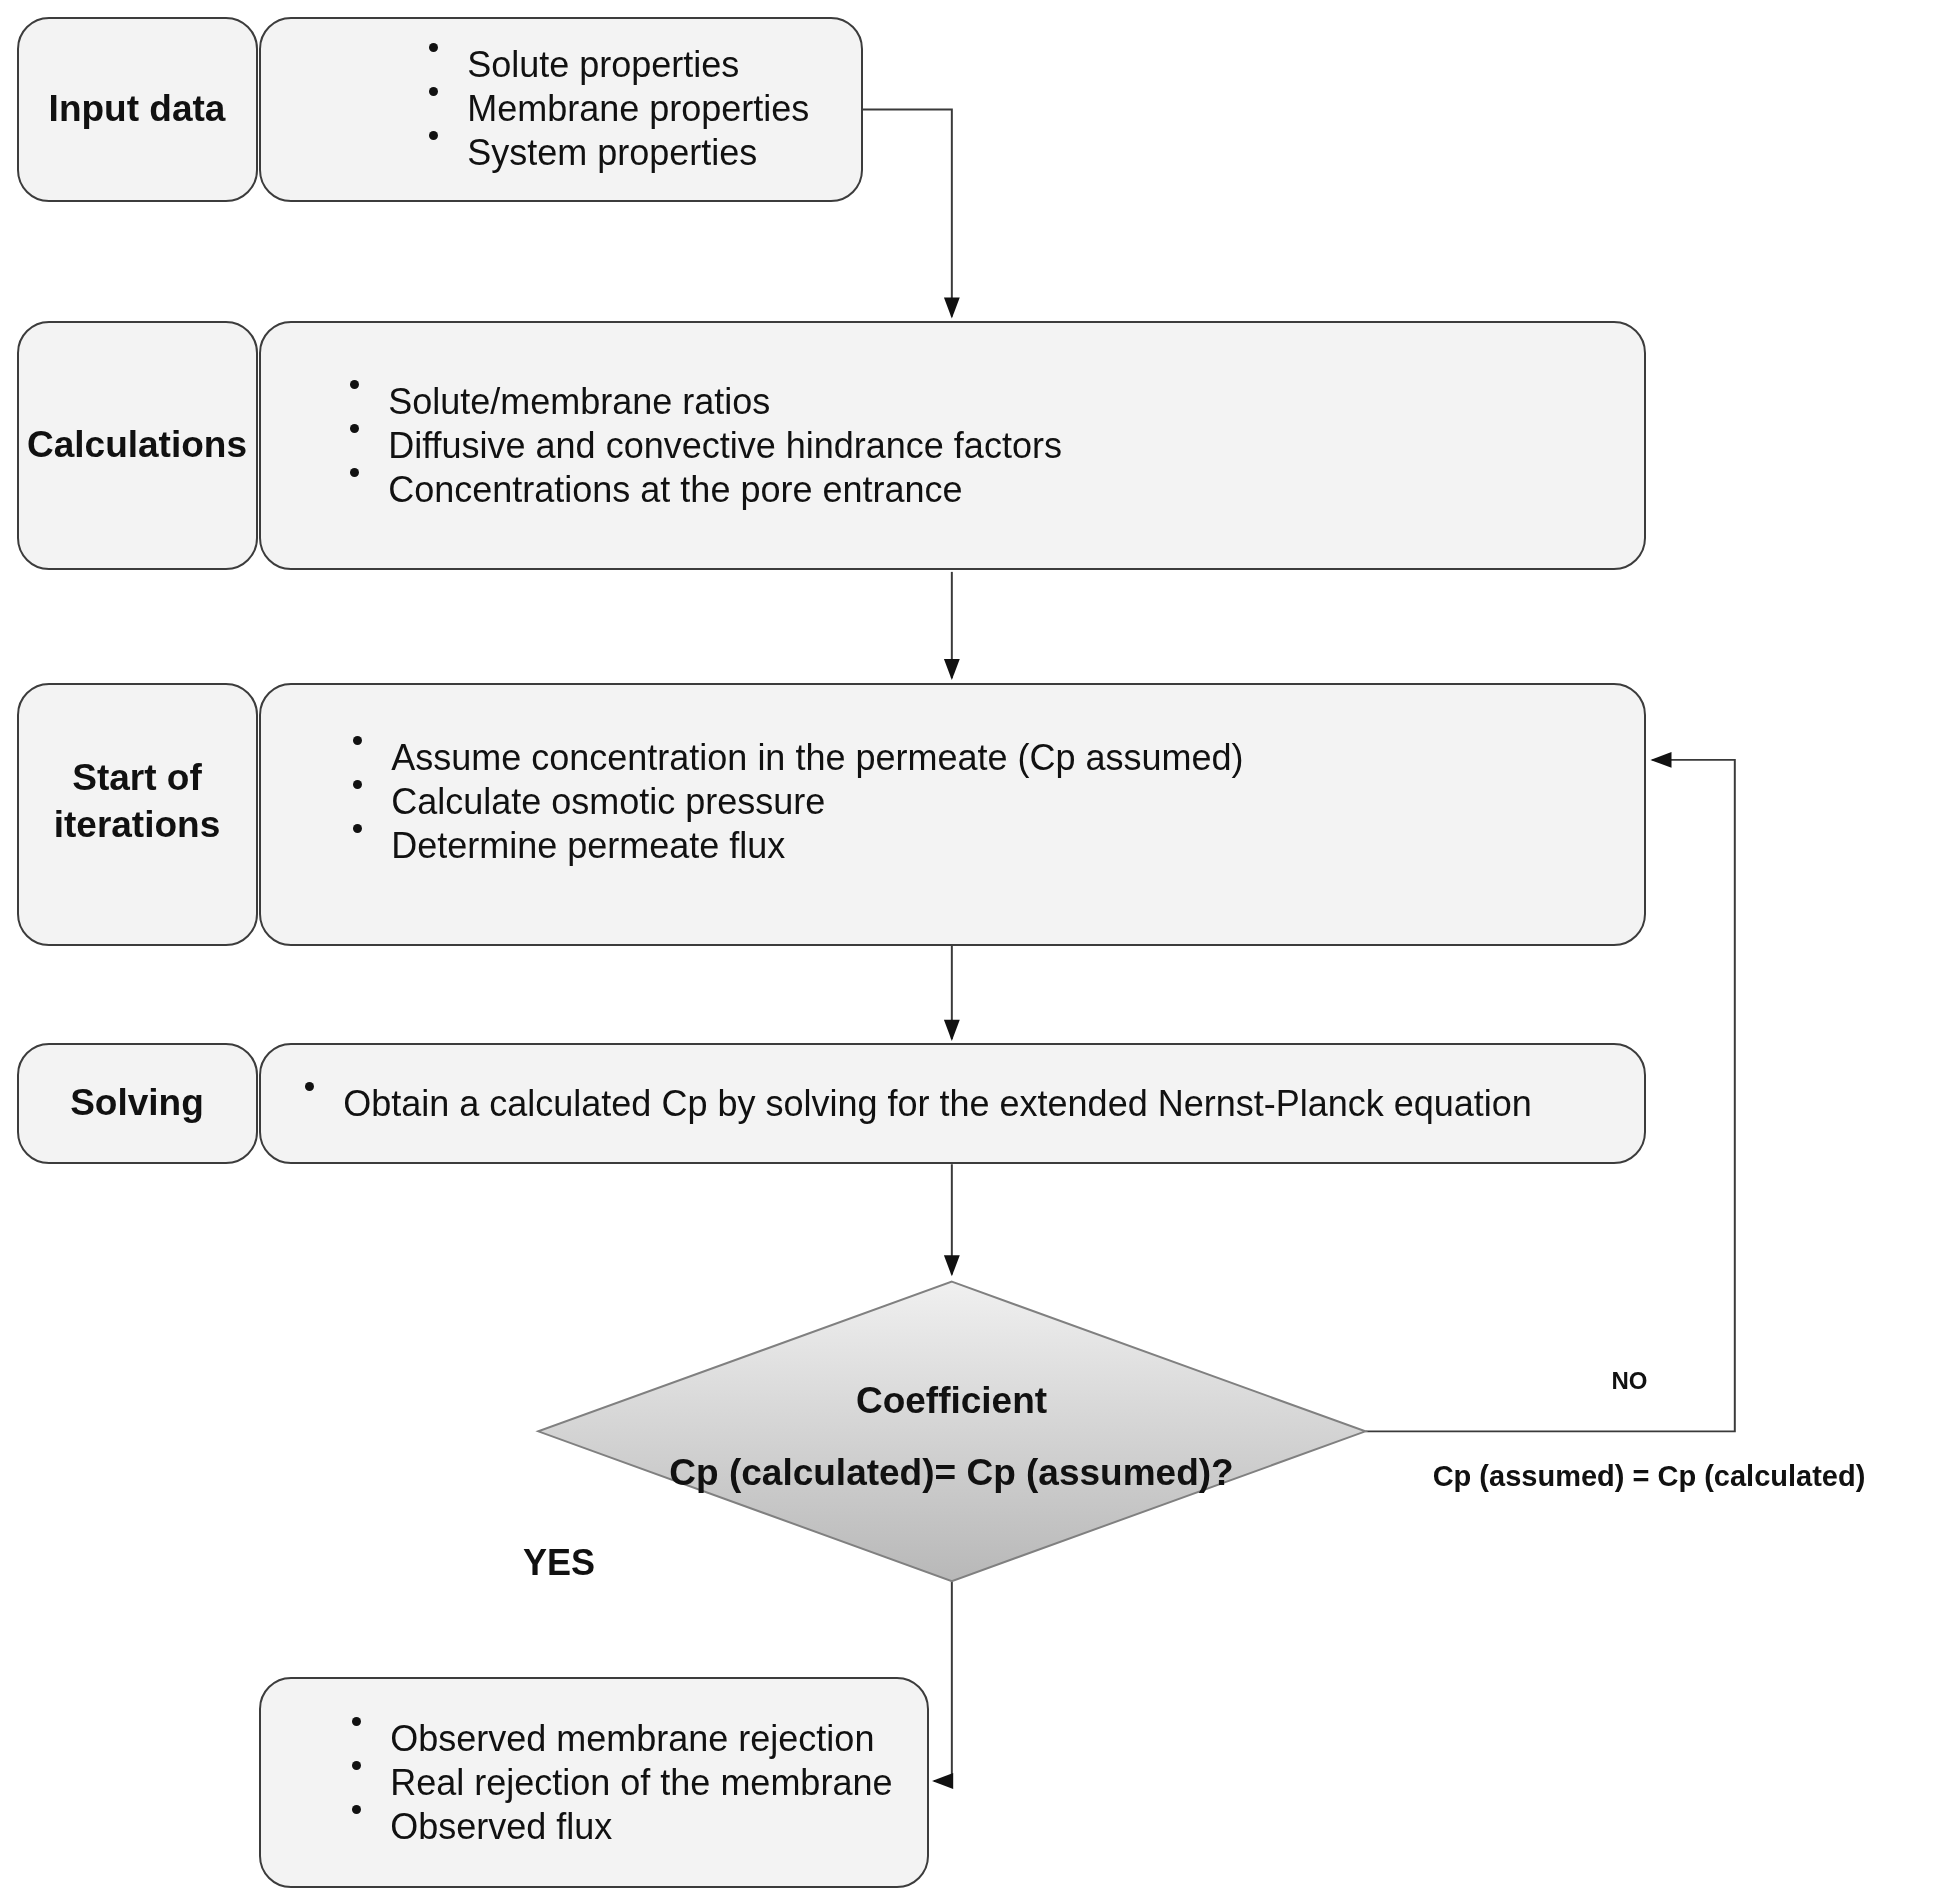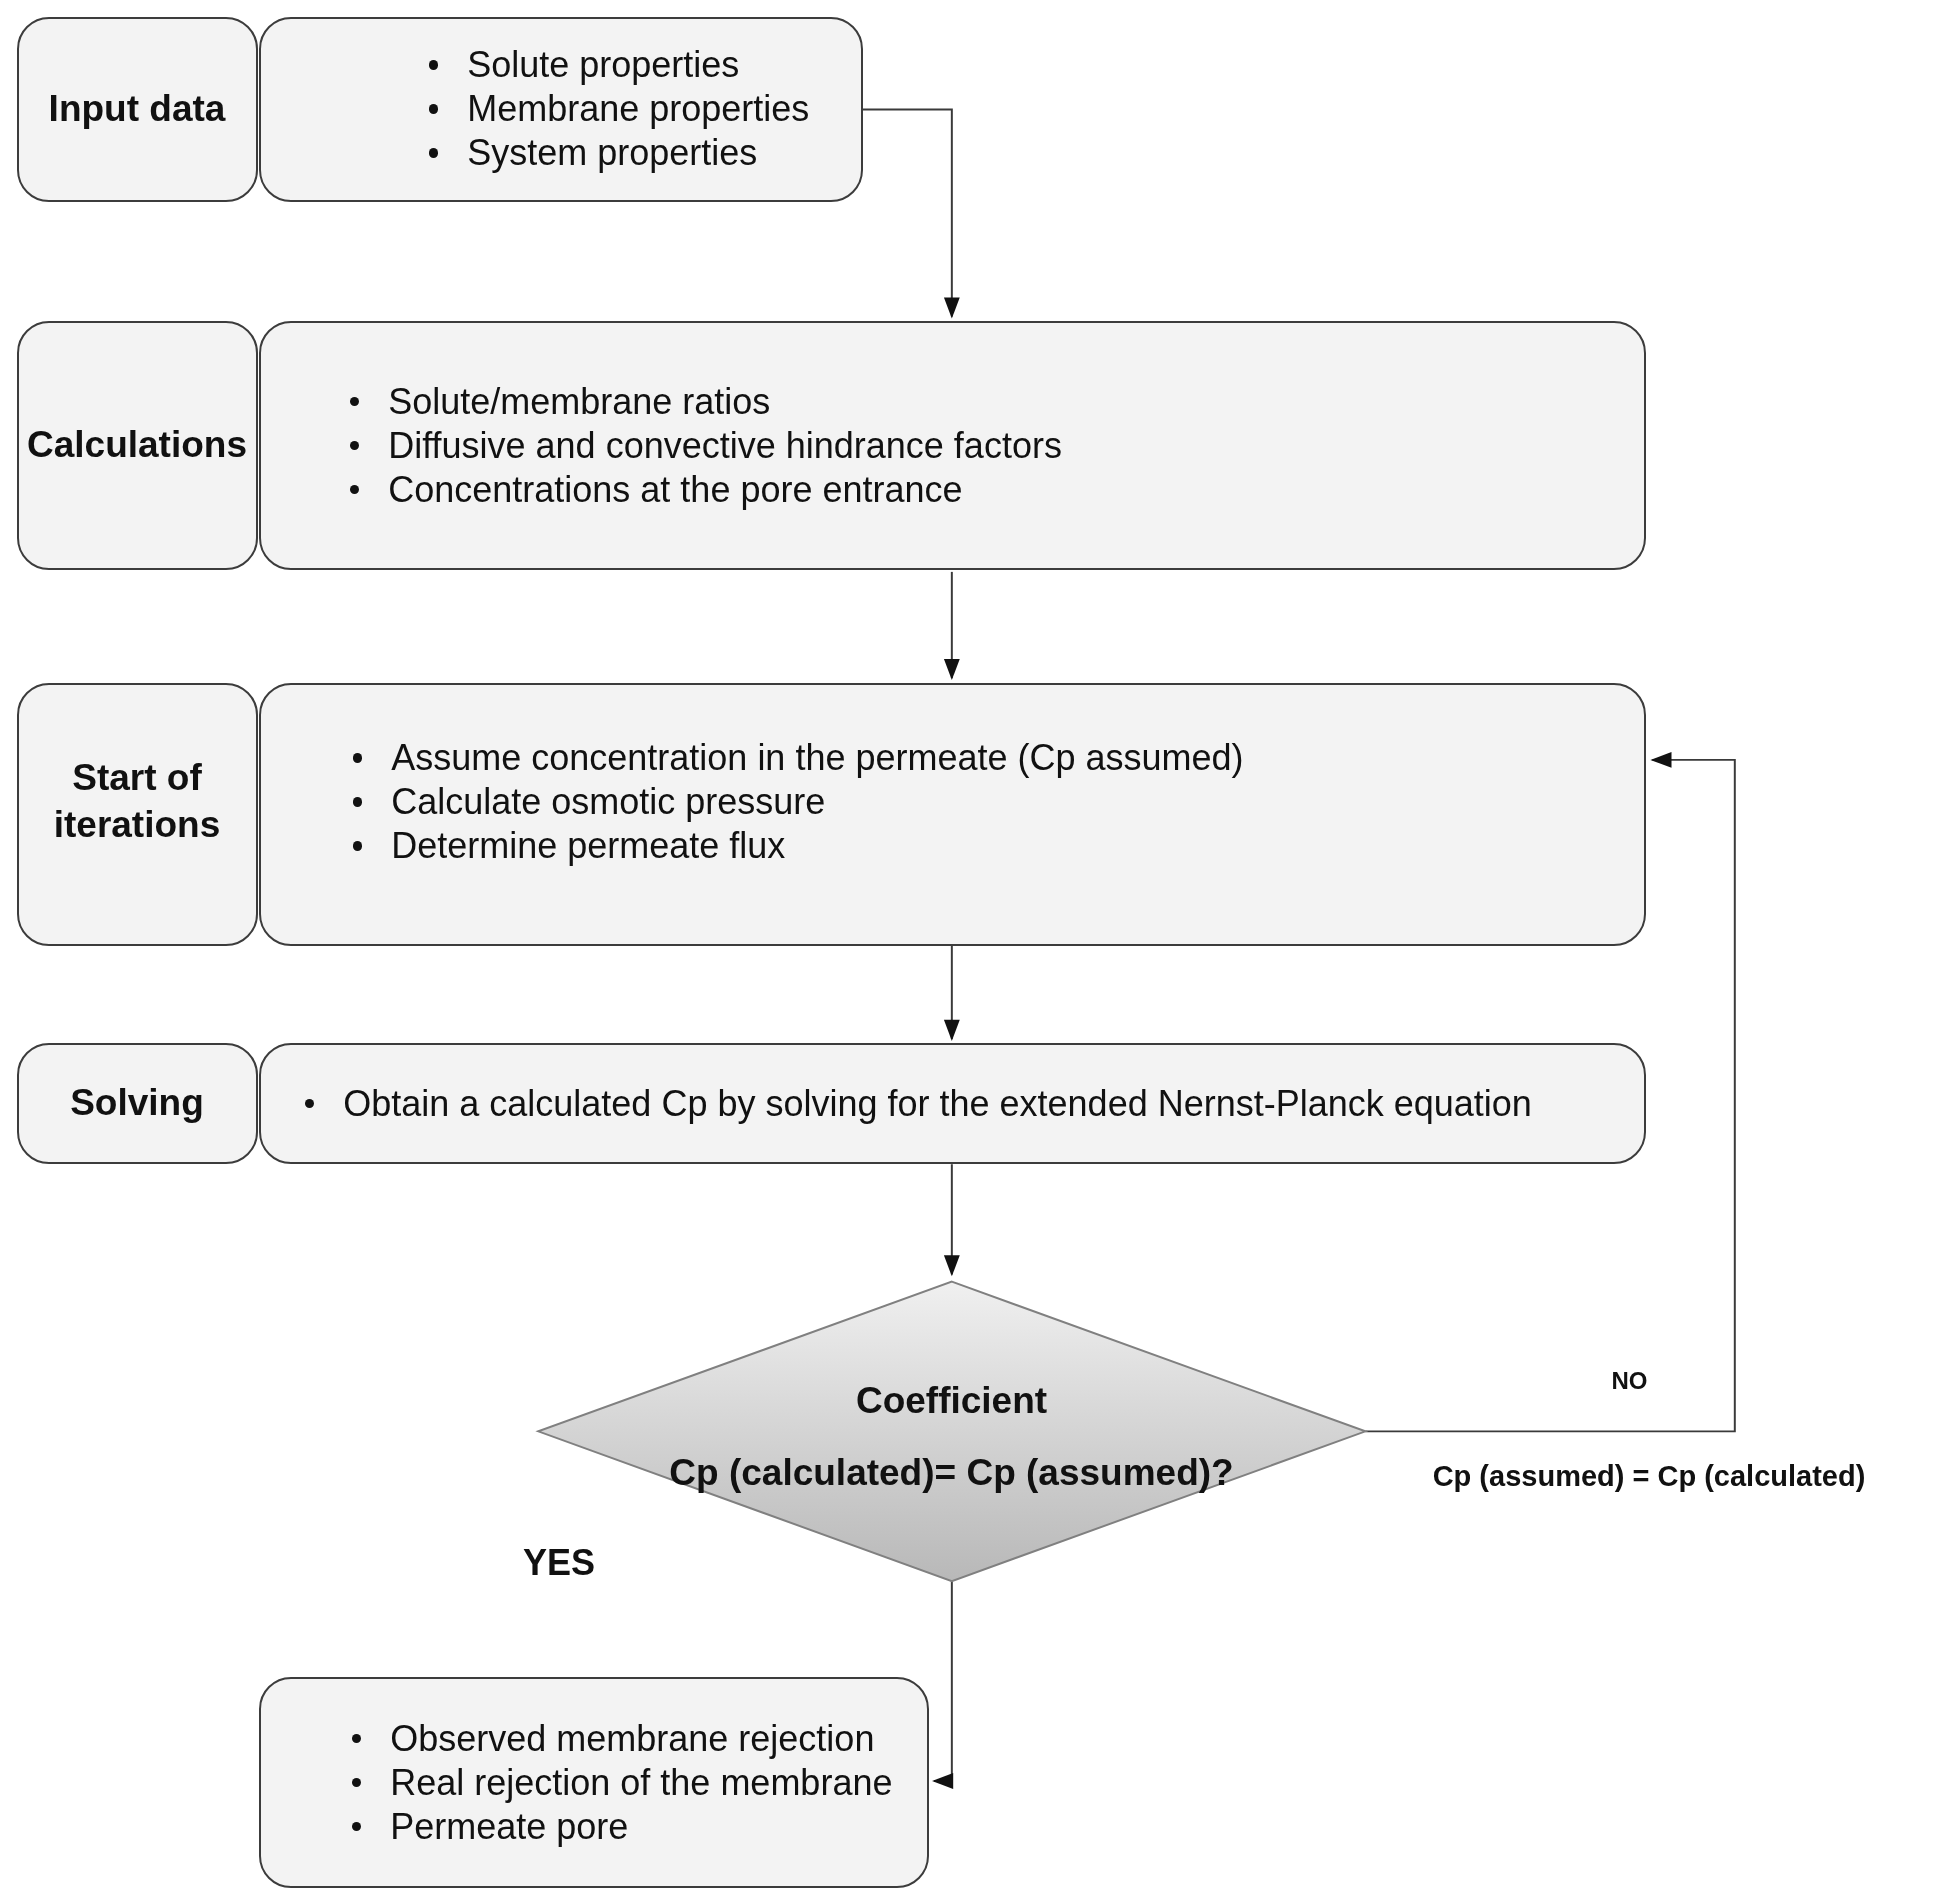--- a/index.html
+++ b/index.html
@@ -25,21 +25,21 @@
     text-align:center;
     font-weight:bold;font-size:37px;line-height:1.25;
     padding:0 14.5px;
   }
   .contentbox{display:flex;}
   .bullets{
     display:flex;flex-direction:column;justify-content:center;
     width:100%;box-sizing:border-box;
     font-size:36px;line-height:44px;
   }
-  .bl{display:flex;align-items:center;white-space:nowrap;}
+  .bl{display:flex;align-items:flex-start;white-space:nowrap;}
   .dot{
     flex:none;width:9.2px;height:9.2px;border-radius:50%;
     background:#111111;margin-right:29px;
   }
   
   .r1l{top:16.5px;height:185px;}
   .r2l{top:321px;height:249px;}
   .r3l{top:683px;height:263px;padding-bottom:26px;}
   .r4l{top:1043px;height:121px;}
   .r5l{top:1677px;height:211px;}
@@ -164,21 +164,21 @@
     <div class="bl">
         <span class="dot"></span>
         <span>Observed membrane rejection</span>
       </div>
         <div class="bl">
         <span class="dot"></span>
         <span>Real rejection of the membrane</span>
       </div>
         <div class="bl">
         <span class="dot"></span>
-        <span>Permeate pore</span>
+        <span>Observed flux</span>
       </div>
       </div>
   </div>
 
   <div class="dectext dec1">Coefficient</div>
   <div class="dectext dec2">Cp (calculated)= Cp (assumed)?</div>
 
   <div class="dectext yes">YES</div>
   <div class="dectext no">NO</div>
   <div class="dectext assign">Cp (assumed) = Cp (calculated)</div>

